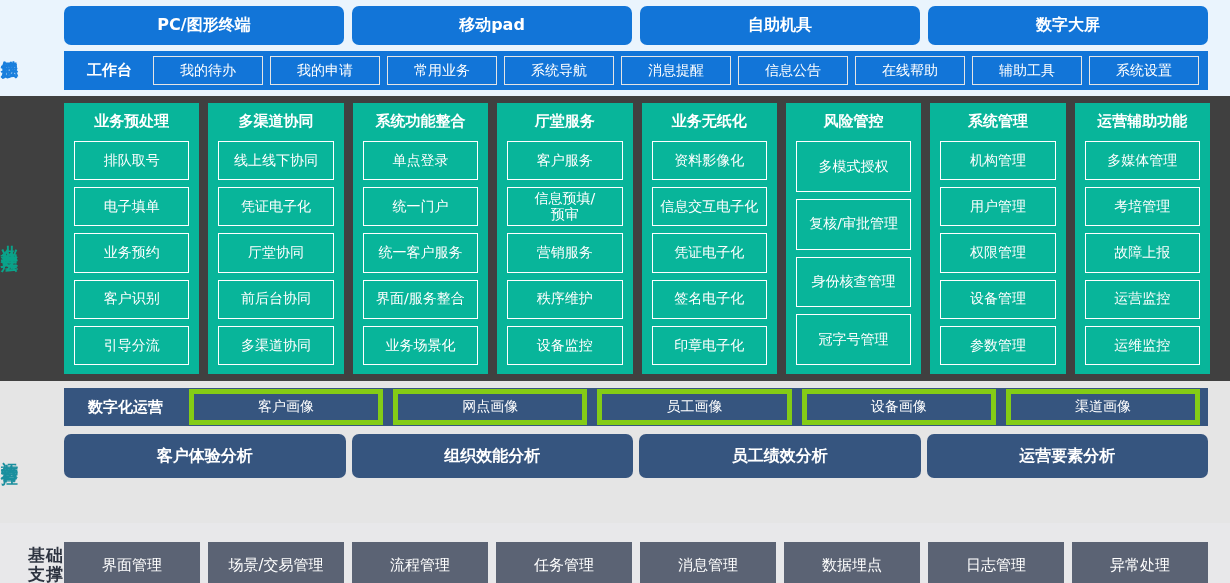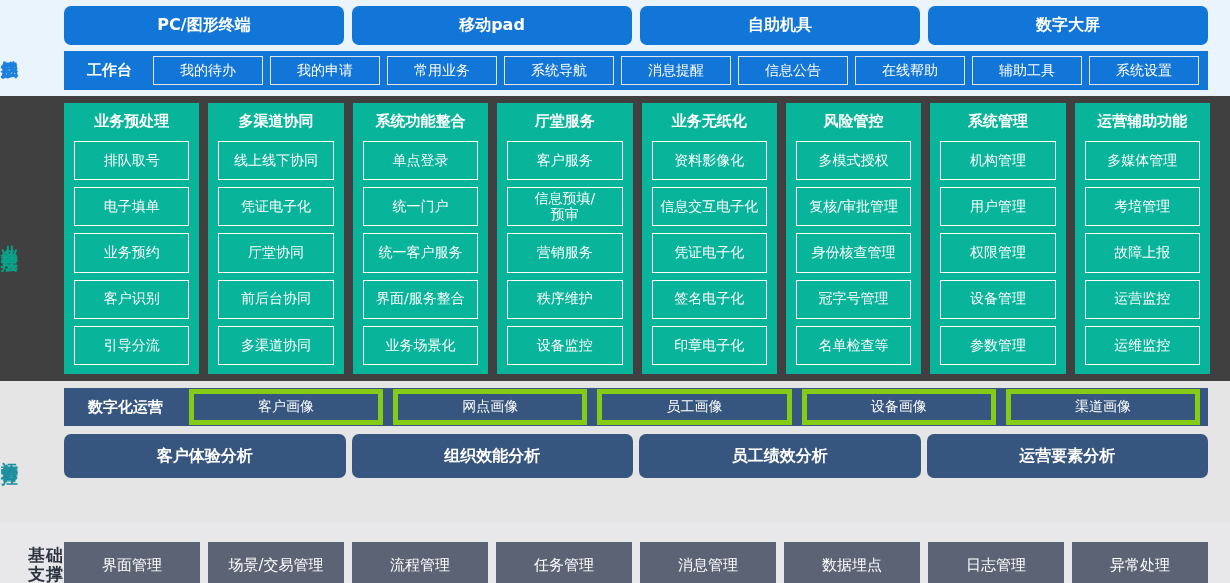--- a/index.html
+++ b/index.html
@@ -188,21 +188,20 @@
           <div class="biz-item">签名电子化</div>
           <div class="biz-item">印章电子化</div>
         </div>
 
         <div class="biz-col">
           <div class="biz-col-title">风险管控</div>
           <div class="biz-item">多模式授权</div>
           <div class="biz-item">复核/审批管理</div>
           <div class="biz-item">身份核查管理</div>
           <div class="biz-item">冠字号管理</div>
-          <div class="biz-item">名单检查等</div>
         </div>
 
         <div class="biz-col">
           <div class="biz-col-title">系统管理</div>
           <div class="biz-item">机构管理</div>
           <div class="biz-item">用户管理</div>
           <div class="biz-item">权限管理</div>
           <div class="biz-item">设备管理</div>
           <div class="biz-item">参数管理</div>
         </div>

